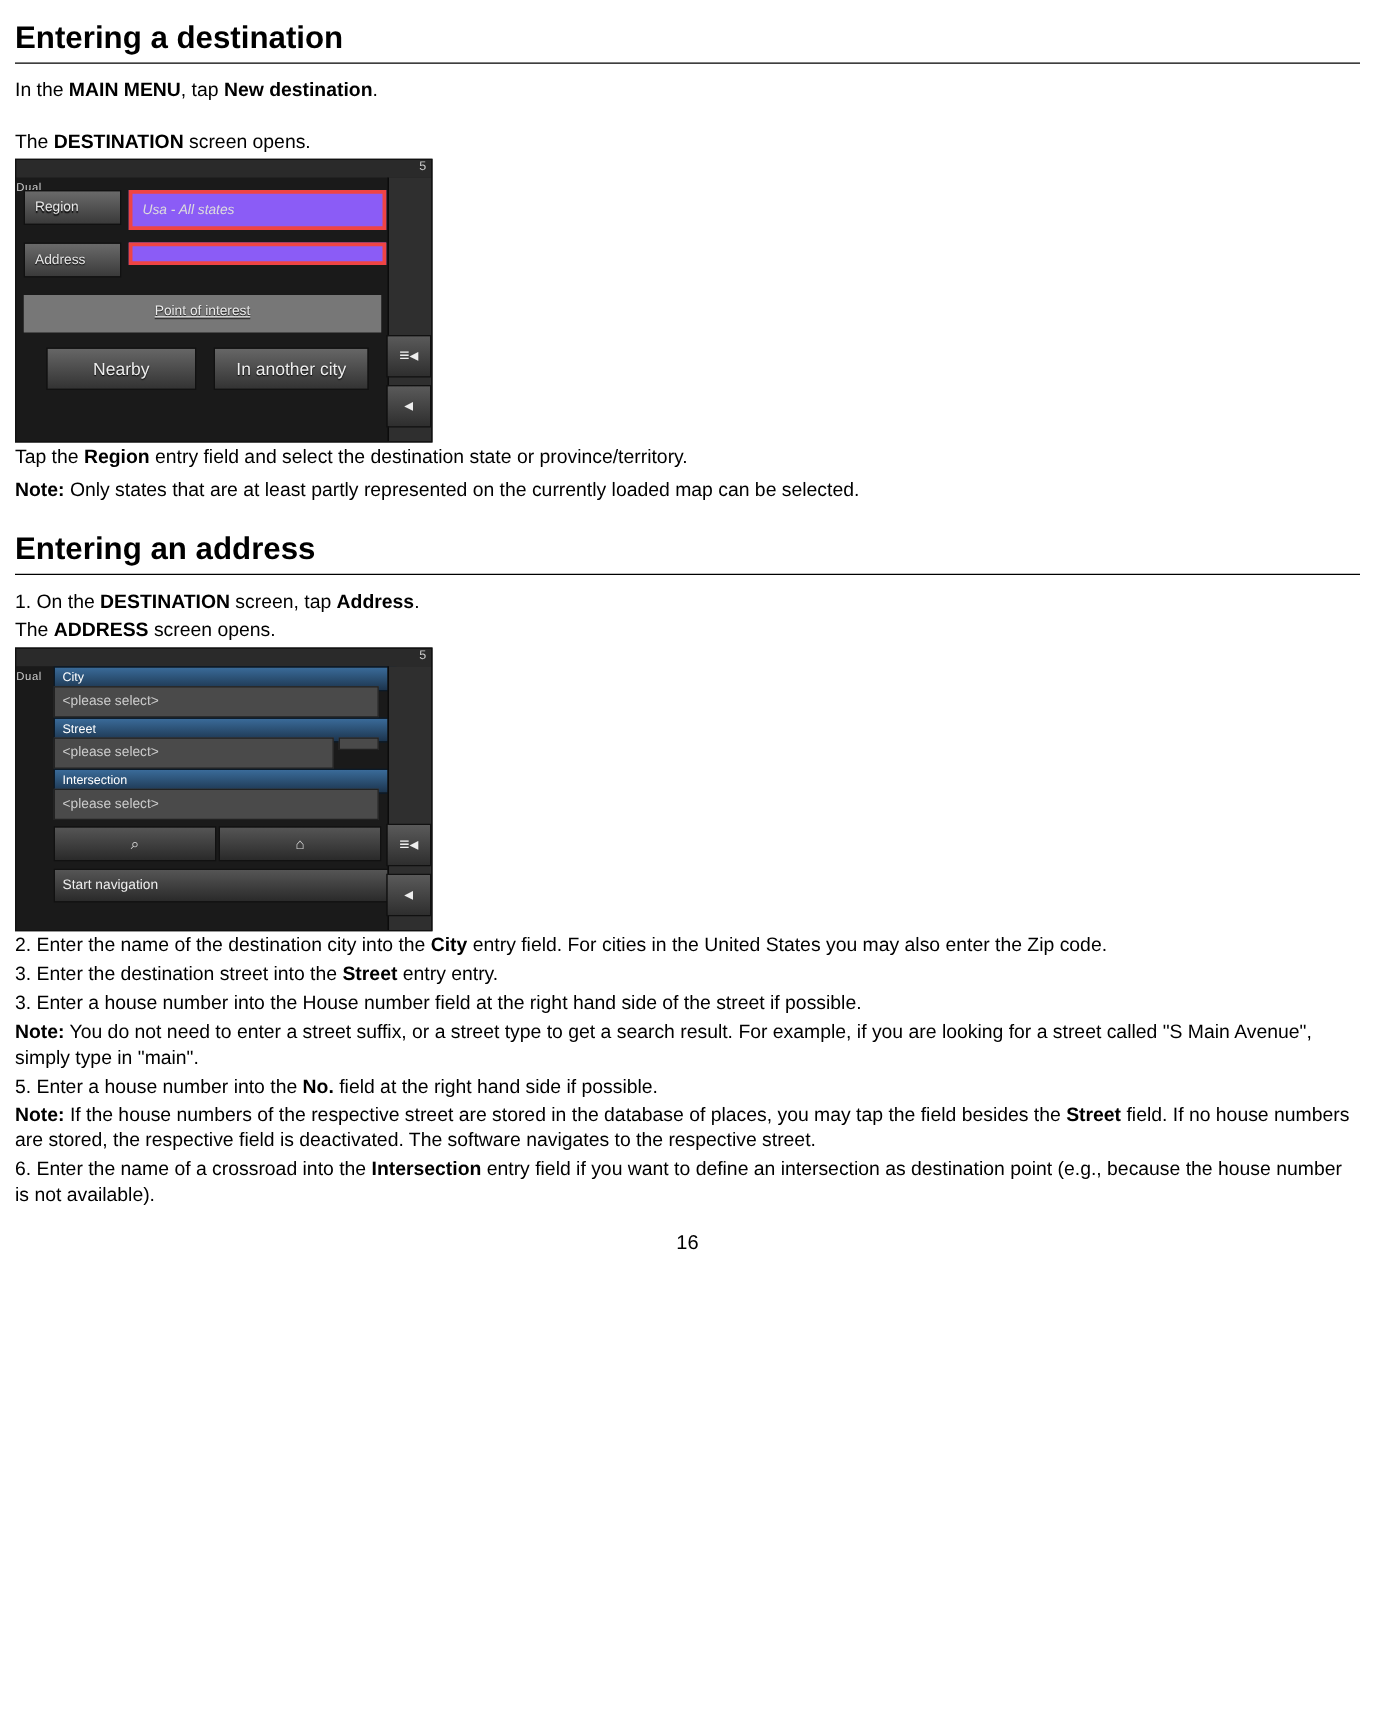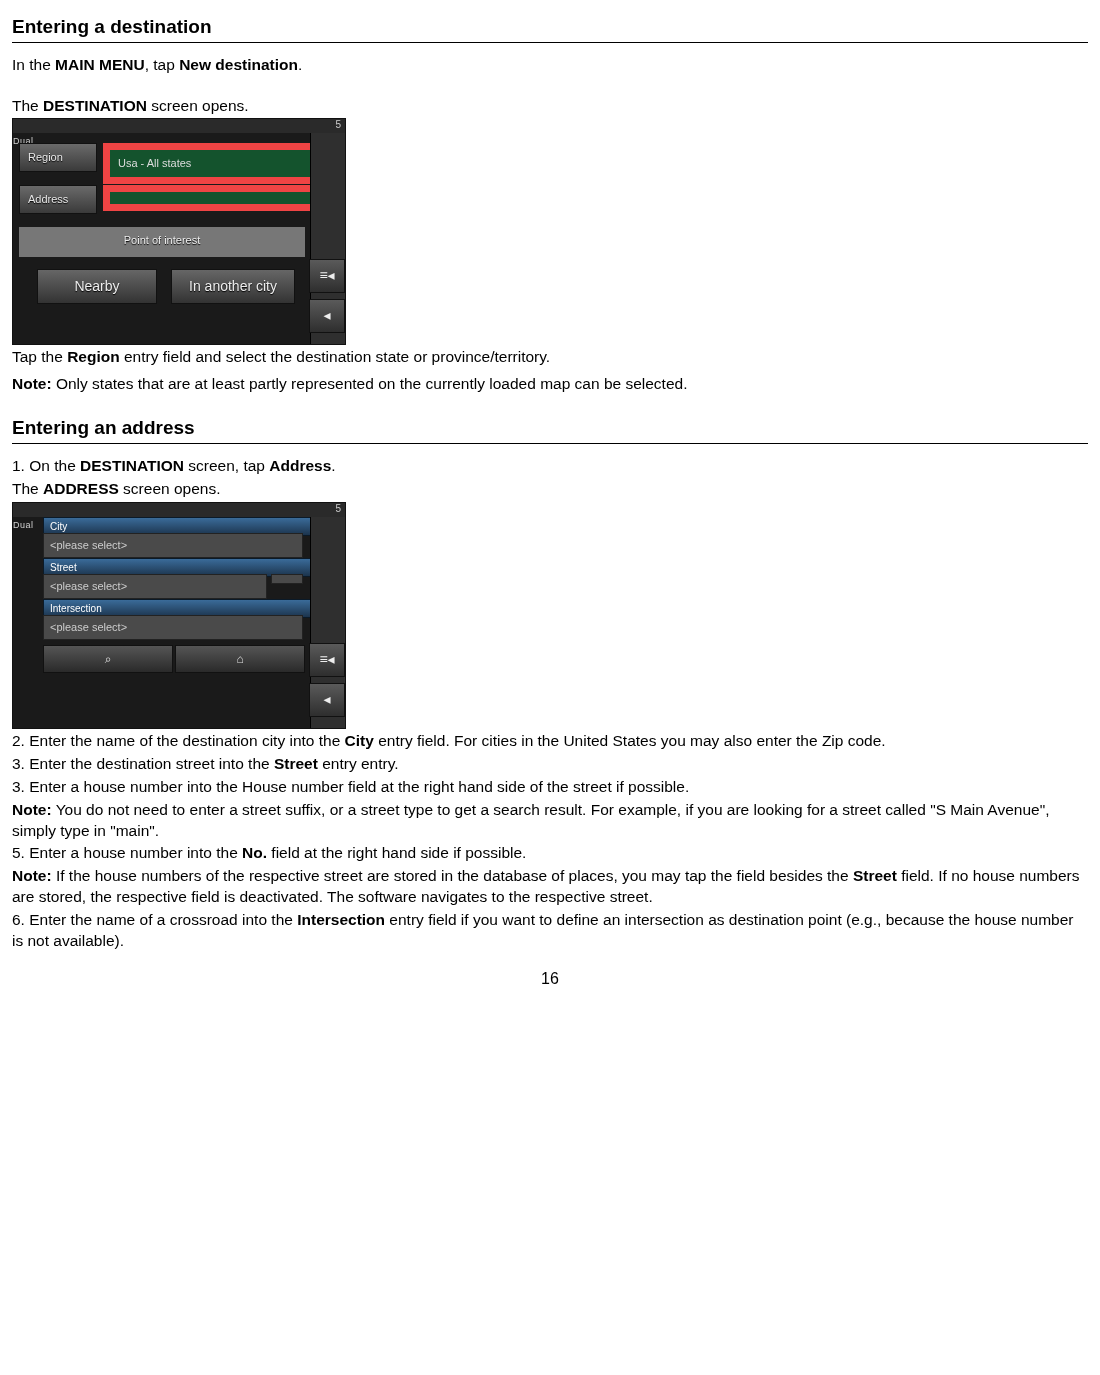--- a/index.html
+++ b/index.html
@@ -5,21 +5,21 @@
   body {
     font-family: Verdana, Geneva, sans-serif;
     font-size: 15.5px;
     color: #000;
     margin: 0;
     padding: 10px 12px 30px 12px;
     width: 1076px;
     line-height: 1.35;
   }
   h2.section {
-    font-size: 19px;
+    font-size: 25px;
     font-weight: bold;
     border-bottom: 1.5px solid #000;
     padding-bottom: 2px;
     margin: 4px 0 12px 0;
   }
   p { margin: 6px 0 20px 0; }
   .bold { font-weight: bold; }
   .shot {
     background: #1a1a1a;
     width: 332px;
@@ -50,22 +50,23 @@
     font-size:14px; line-height:30px;
   }
   .row-label {
     position:absolute; color:#e8e8e8; font-size:11px;
     background: linear-gradient(#6a6a6a,#3a3a3a);
     border:1px solid #111; padding:6px 8px;
     text-shadow:0 1px 1px #000;
   }
   .row-field {
     position:absolute; color:#ddd; font-size:11px;
-    background: #14532d; border:7px solid #ef4444;
+    background: #8b5cf6; border:3px solid #ef4444;
     padding:6px 8px;
+    font-style:italic;
   }
   .highlight-band {
     position:absolute; left:6px; right:40px;
     background:#777; height:30px;
   }
   .band-label {
     position:absolute; color:#eee; font-size:11px; text-shadow:0 1px 1px #000;
     text-align:center;
   }
   .pill-btn {
@@ -114,21 +115,21 @@
   <span class="corner">Dual</span>
   <span class="sat">5</span>
 
   <div class="row-label" style="left:6px; top:24px; width:60px;">Region</div>
   <div class="row-field" style="left:90px; top:24px; width:184px;">Usa - All states</div>
 
   <div class="row-label" style="left:6px; top:66px; width:60px;">Address</div>
   <div class="row-field" style="left:90px; top:66px; width:184px;"></div>
 
   <div class="highlight-band" style="top:108px;"></div>
-  <div class="band-label" style="left:6px; right:40px; top:114px;">Point of interest</div>
+  <div class="band-label" style="left:6px; right:40px; top:114px;text-decoration:underline;">Point of interest</div>
 
   <div class="pill-btn" style="left:24px; top:150px; width:118px;">Nearby</div>
   <div class="pill-btn" style="left:158px; top:150px; width:122px;">In another city</div>
 
   <div class="sidebar"></div>
   <div class="side-btn" style="top:140px;">≡◂</div>
   <div class="side-btn" style="top:180px;">◂</div>
 </div>
 
 <p class="tight">
@@ -159,20 +160,21 @@
   <div class="addr-label" style="top:55px;">Street</div>
   <div class="addr-field" style="top:71px; width:210px;">&lt;please select&gt;</div>
   <div class="addr-field" style="top:71px; left:258px; width:18px;"></div>
 
   <div class="addr-label" style="top:96px;">Intersection</div>
   <div class="addr-field" style="top:112px;">&lt;please select&gt;</div>
 
   <div class="icon-cell" style="top:142px; left:30px; width:128px; height:26px; line-height:26px;">⌕</div>
   <div class="icon-cell" style="top:142px; left:162px; width:128px; height:26px; line-height:26px;">⌂</div>
 
+  <div class="addr-bot" style="top:176px;">Start navigation</div>
 
   <div class="sidebar"></div>
   <div class="side-btn" style="top:140px;">≡◂</div>
   <div class="side-btn" style="top:180px;">◂</div>
 </div>
 
 <p class="tight">
   <span>2. Enter the name of the destination city into the </span><span class="bold">City</span><span> entry field. For cities in the United States you may also enter the Zip code.</span>
 </p>
 <p class="tight">

